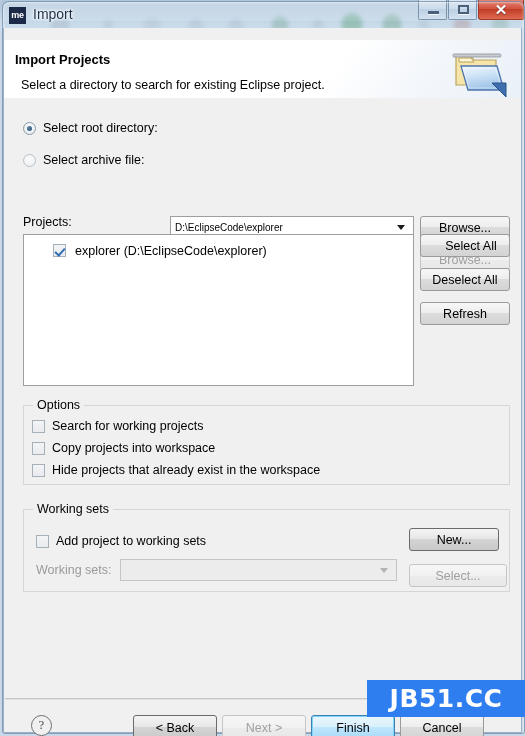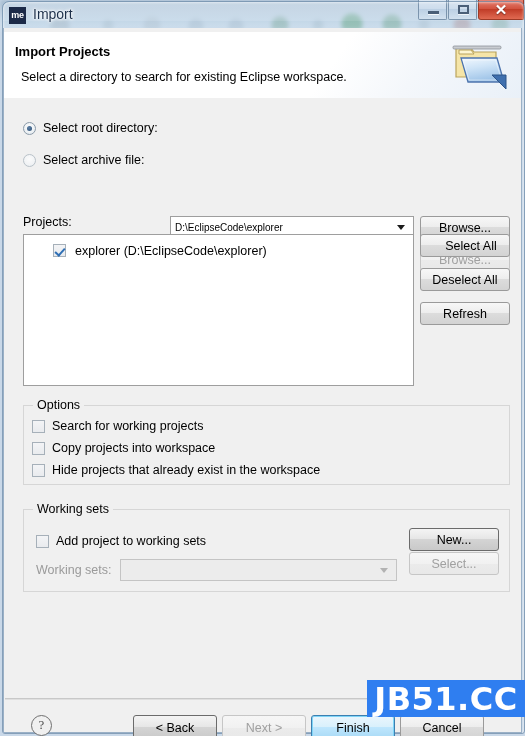--- a/index.html
+++ b/index.html
@@ -154,21 +154,21 @@
     height: 705px;
     background: #f0f0f0;
     border: 1px solid #9ab0c6;
     border-top: none;
     box-sizing: border-box;
   }
 
   
   .banner {
     position: absolute;
-    left: 0; top: 4px;
+    left: 0; top: 12px;
     right: 0;
     height: 69px;
     background: linear-gradient(125deg, #ffffff 0%, #ffffff 62%, #f4f7fb 78%, #e9f0f8 100%);
     border-bottom: 1px solid #b9bcbf;
     overflow: hidden;
   }
   .banner-title {
     position: absolute;
     left: 11px; top: 12px;
     font-size: 13px;
@@ -369,21 +369,21 @@
     left: 367px; top: 680px;
     width: 158px; height: 37px;
     background: #2f7ef0;
     display: flex;
     align-items: center;
     justify-content: center;
     z-index: 50;
   }
   .watermark span {
     color: #fff;
-    font-size: 32px;
+    font-size: 25px;
     font-weight: bold;
     letter-spacing: .5px;
     font-family: "DejaVu Sans", sans-serif;
   }
 </style>
 </head>
 <body>
 
 <div class="desktop-glass"></div>
 
@@ -406,21 +406,21 @@
       <div class="glyph-close">✕</div>
     </div>
   </div>
 
   <div class="win-border-glow"></div>
 
   <div class="dialog-body">
 
     <div class="banner">
       <div class="banner-title">Import Projects</div>
-      <div class="banner-sub">Select a directory to search for existing Eclipse workspace.</div>
+      <div class="banner-sub">Select a directory to search for existing Eclipse project.</div>
       <svg class="banner-icon" viewBox="0 0 62 58">
 
         <path d="M6 11 L6 41 L46 41 L46 16 L24 16 L20 11 Z" fill="#f5e5a8" stroke="#b9a35c" stroke-width="1.2"></path>
         <path d="M9 18 L9 14 L21 14 L24 18 Z" fill="#fdf6d2" stroke="#b9a35c" stroke-width="1"></path>
 
         <rect x="3" y="10" width="48" height="3" rx="1.2" fill="#c9ccd1" stroke="#8d9299" stroke-width="0.8"></rect>
 
         <path d="M11 22 L47 22 L54 46 L18 46 Z" fill="url(#bluegrad)" stroke="#4d74ad" stroke-width="1.3"></path>
         <path d="M13 24 L45.6 24 L51.5 44 L19 44 Z" fill="none" stroke="#ffffff" stroke-width="0.8" opacity="0.55"></path>
 
@@ -494,21 +494,21 @@
           <div class="cbox"></div>
           <span class="lbl">Add project to working sets</span>
         </div>
         <div class="btn focused" style="left:385px; top:18px; width:90px;">New...</div>
 
         <div class="lbl dim" style="position:absolute; left:12px; top:53px;">Working sets:</div>
         <div class="combo disabled" style="position:absolute; left:96px; top:49px; width:277px;">
           <span></span>
           <span class="arrow"></span>
         </div>
-        <div class="btn disabled" style="left:385px; top:42px; width:90px;">Select...</div>
+        <div class="btn disabled" style="left:385px; top:54px; width:98px;">Select...</div>
       </div>
 
       <div class="btn-separator"></div>
 
     </div>
 
     <div class="help-icon">?</div>
 
     <div class="btn focused" style="left:129px; top:687px; width:84px; height:25px;">&lt; Back</div>
     <div class="btn disabled" style="left:218px; top:687px; width:84px; height:25px;">Next &gt;</div>

